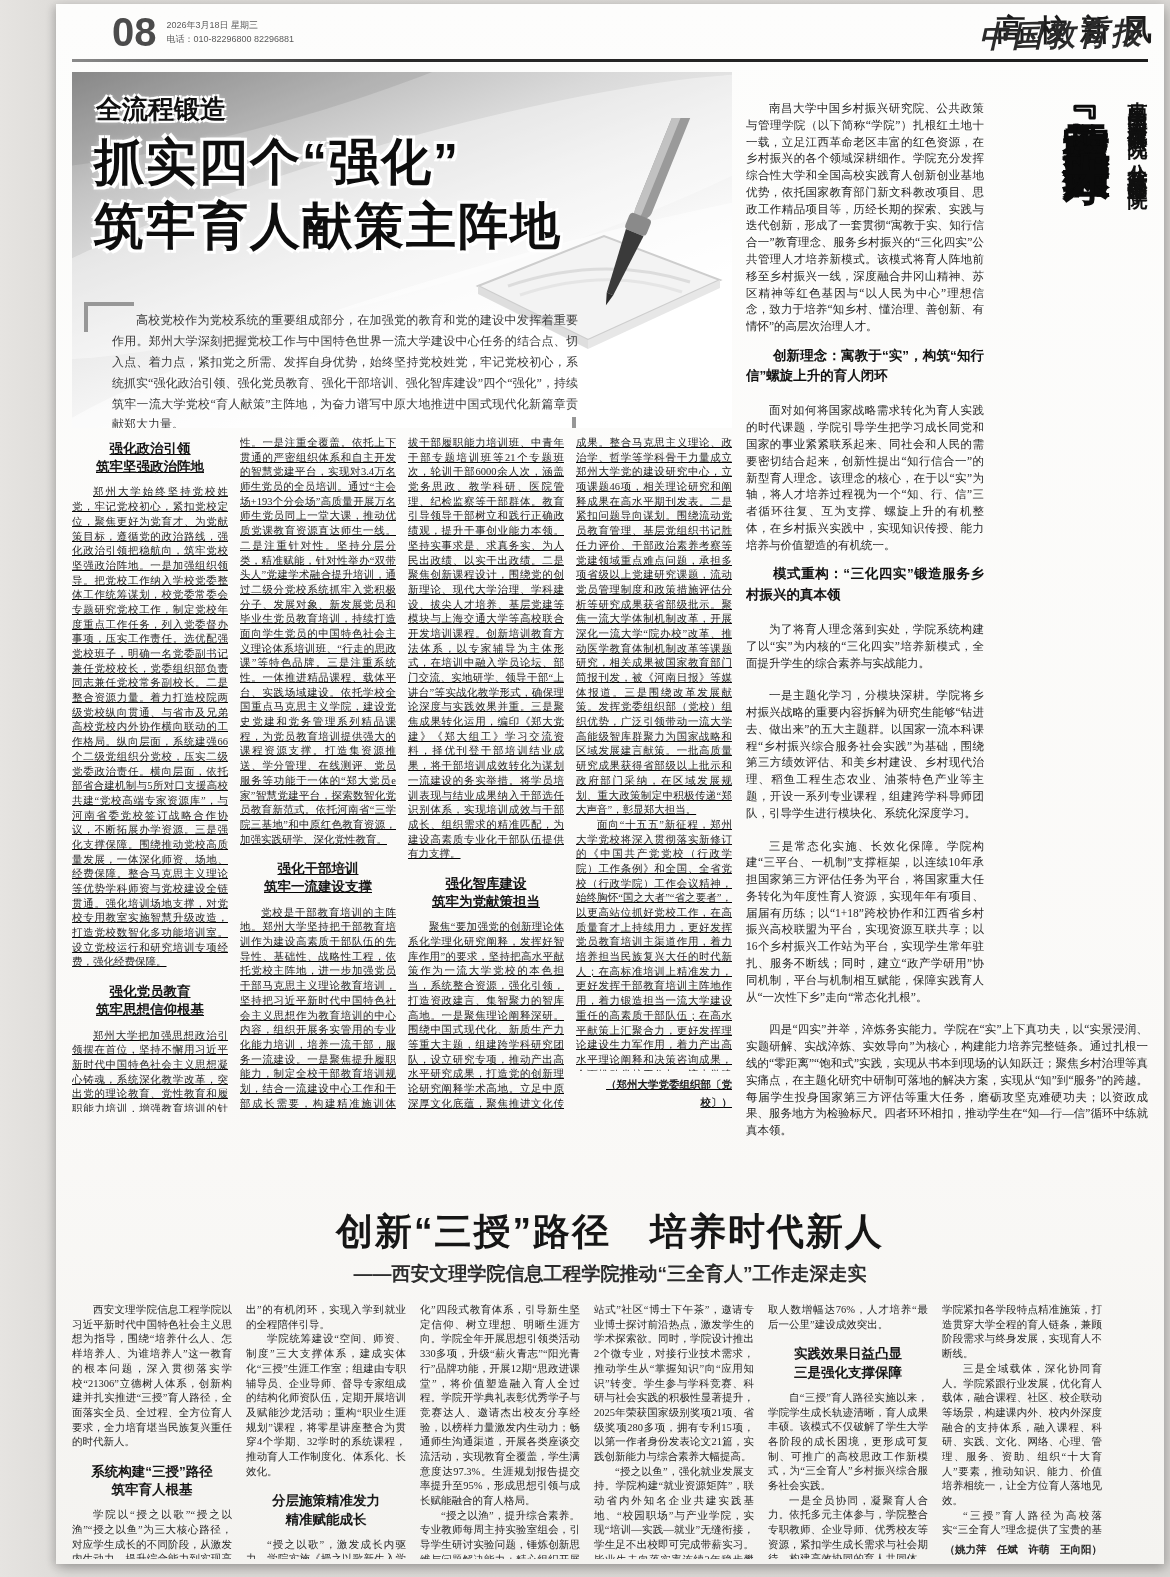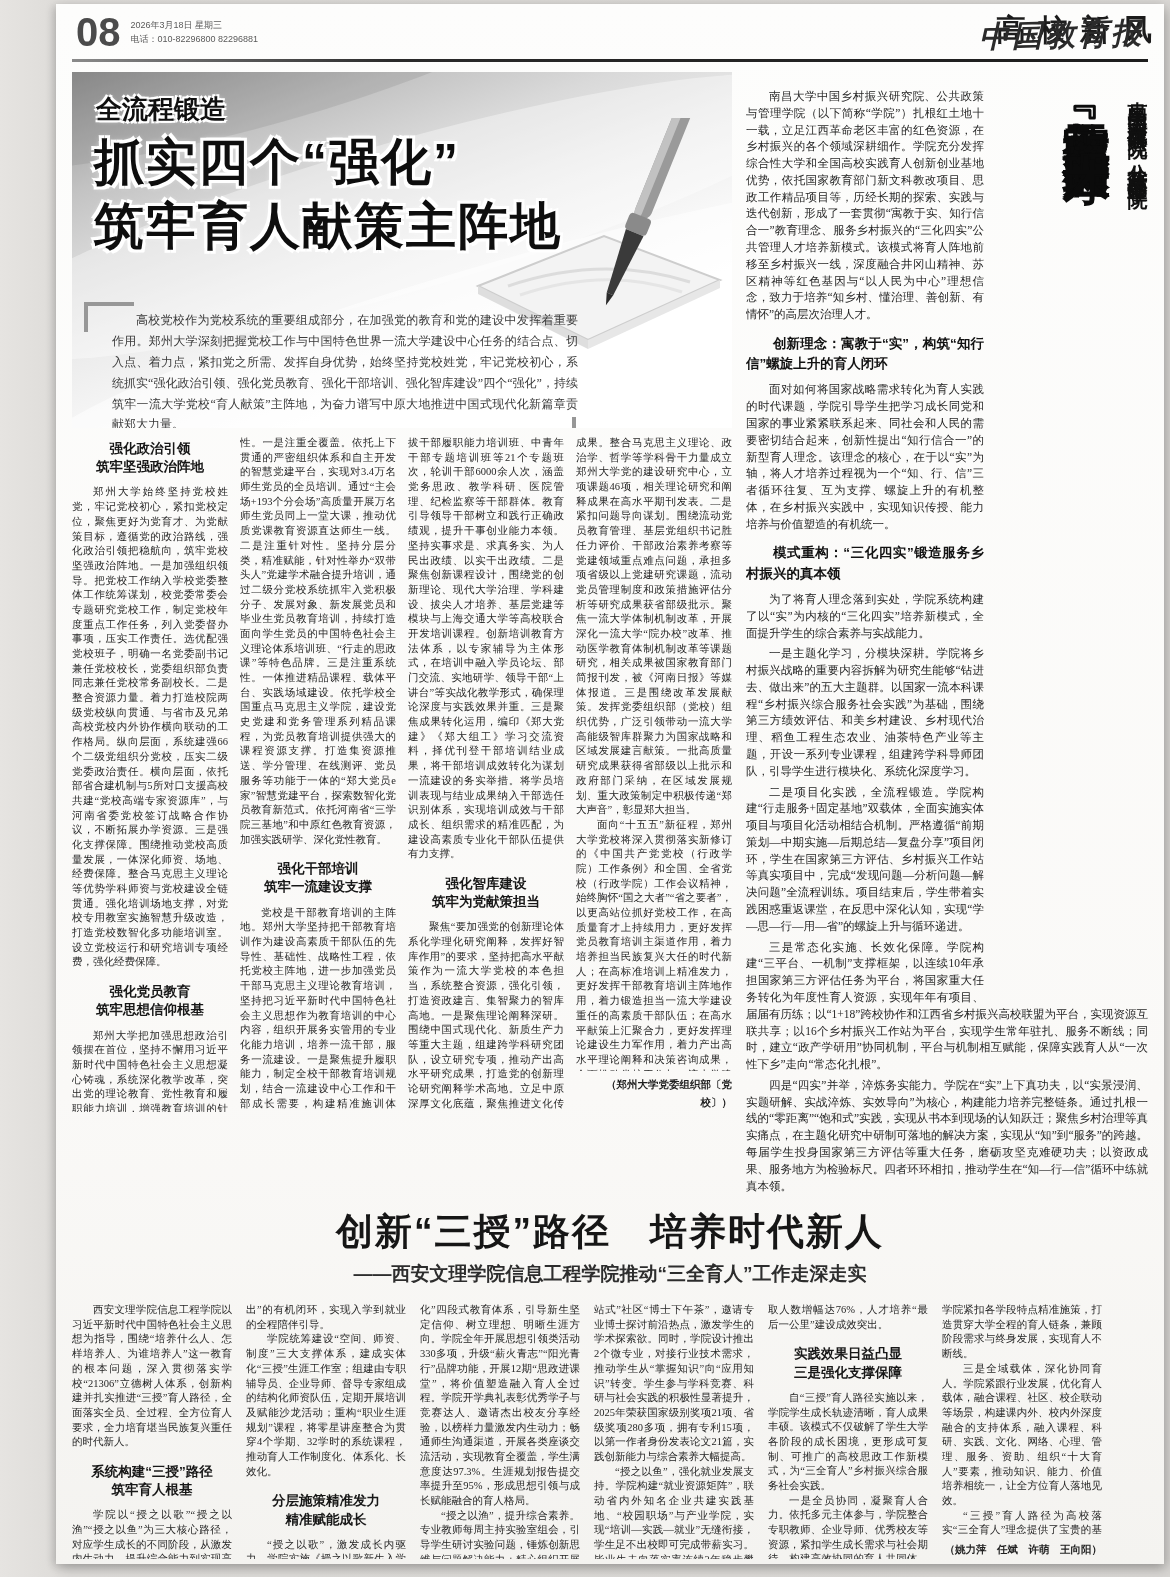--- a/index.html
+++ b/index.html
@@ -10,21 +10,21 @@
     -webkit-font-smoothing:antialiased;
   }
   .paper{
     position:absolute;left:56px;top:4px;width:1108px;height:1560px;
     background:linear-gradient(180deg,#fdfdfc 0%,#faf9f7 70%,#f4f3f0 100%);
     box-shadow:-3px 2px 8px rgba(0,0,0,.15),4px 5px 12px rgba(0,0,0,.20);
     overflow:hidden;
   }
   
   .hdr{position:relative;display:flex;align-items:flex-start;padding:10px 20px 0;}
-  .pg-num{font:700 40px/0.9 "Liberation Sans",sans-serif;color:#4b4b4b;}
+  .pg-num{font:700 40px/0.9 "Liberation Sans",sans-serif;color:#4b4b4b;margin-left:36px;}
   .pg-meta{font:400 9px/1.6 "Liberation Sans",sans-serif;color:#5a5a5a;margin:4px 0 0 10px;}
   .section-title{position:absolute;left:0;right:0;top:8px;text-align:right;
     font:700 30px/1.2 "Liberation Serif",serif;letter-spacing:12px;color:#1c1c1c;}
   .masthead{margin-left:auto;font:700 30px/1.1 "DejaVu Serif",serif;font-style:italic;
     color:#2b2b2b;letter-spacing:3px;transform:rotate(-1.5deg);margin-top:4px;}
   .hdr-rule{height:3px;margin:8px 16px 0;background:linear-gradient(90deg,#8a8a8a,#2a2a2a 30%,#1d1d1d);}
   
   .content{padding:10px 16px 0;}
   .top-row{display:flex;gap:14px;}
   .left-article{width:660px;}
@@ -43,35 +43,35 @@
   .main-title{position:absolute;left:22px;top:58px;white-space:pre-line;
     font:800 50px/1.28 "Liberation Sans",sans-serif;color:#0e0e0e;letter-spacing:2px;
     text-shadow:-3px -3px 0 #fff,3px -3px 0 #fff,-3px 3px 0 #fff,3px 3px 0 #fff,0 0 7px #fff;}
   .intro-box{position:absolute;left:12px;top:228px;width:466px;padding:10px 28px 14px;}
   .intro-box::before{content:"";position:absolute;left:0;top:2px;width:46px;height:26px;
     border-left:4px solid #979797;border-top:4px solid #979797;}
   .intro-box::after{content:"";position:absolute;right:30px;bottom:2px;width:46px;height:26px;
     border-right:4px solid #979797;border-bottom:4px solid #979797;}
   .intro-text{font:12px/1.74 "Liberation Serif",serif;color:#3a3a3a;text-align:justify;text-indent:2em;margin:0;}
   
-  .cols{display:flex;gap:12px;}
+  .cols{display:flex;gap:12px;text-decoration:underline;}
   .np-col{width:156px;height:676px;overflow:hidden;display:flex;flex-direction:column;}
   .col-flow{flex:1 1 auto;overflow:hidden;}
   .col-h{font:700 13.5px/1.35 "Liberation Sans",sans-serif;text-align:center;white-space:pre-line;
     color:#171717;margin:13px 0 9px;}
   .col-h.first{margin-top:4px;}
   .bp{font:10.5px/1.4 "Liberation Serif",serif;color:#262626;text-align:justify;text-indent:2em;margin:0;}
   .bp.cont{text-indent:0;}
   .byline{font:700 10.5px/1.7 "Liberation Sans",sans-serif;text-align:right;color:#1f1f1f;margin-top:5px;}
   
   .ra-float{float:right;width:150px;height:902px;margin:0 0 12px 14px;position:relative;}
   .vt{position:absolute;top:0;right:0;height:100%;writing-mode:vertical-rl;}
   .vt-kicker{font:700 20px/1 "Liberation Sans",sans-serif;color:#101010;letter-spacing:3px;margin-left:16px;padding-top:2px;}
   .vt-title{font:800 47px/1.05 "Liberation Sans",sans-serif;color:#0b0b0b;letter-spacing:2px;}
-  .ra-p{font:11.5px/1.46 "Liberation Serif",serif;color:#262626;text-align:justify;text-indent:2em;margin:4px 0 2px;}
+  .ra-p{font:11.5px/1.46 "Liberation Serif",serif;color:#262626;text-align:justify;text-indent:2em;margin:16px 0 2px;}
   .ra-h{font:700 13.5px/1.5 "Liberation Sans",sans-serif;color:#121212;text-indent:2em;text-align:justify;margin:11px 0 7px;}
   
   .bottom-article{margin-top:6px;}
   .ba-title{text-align:center;font:800 37px/1.2 "Liberation Sans",sans-serif;color:#161616;letter-spacing:2px;margin:14px 0 8px;}
   .ba-sub{text-align:center;font:700 19px/1.3 "Liberation Sans",sans-serif;color:#2d2d2d;margin:0 0 16px;}
   .ba-cols{display:flex;gap:14px;}
   .ba-col{width:160px;height:256px;overflow:hidden;display:flex;flex-direction:column;}
 </style>
 </head>
 <body>
@@ -165,21 +165,20 @@
             <div class="vt-kicker">南昌大学中国乡村振兴研究院、公共政策与管理学院</div>
             <div class="vt-title">寓教于『实』培养服务乡村振兴的管理人才</div>
           </div>
         </div>
         <p class="ra-p">南昌大学中国乡村振兴研究院、公共政策与管理学院（以下简称“学院”）扎根红土地十一载，立足江西革命老区丰富的红色资源，在乡村振兴的各个领域深耕细作。学院充分发挥综合性大学和全国高校实践育人创新创业基地优势，依托国家教育部门新文科教改项目、思政工作精品项目等，历经长期的探索、实践与迭代创新，形成了一套贯彻“寓教于实、知行信合一”教育理念、服务乡村振兴的“三化四实”公共管理人才培养新模式。该模式将育人阵地前移至乡村振兴一线，深度融合井冈山精神、苏区精神等红色基因与“以人民为中心”理想信念，致力于培养“知乡村、懂治理、善创新、有情怀”的高层次治理人才。</p>
         <h3 class="ra-h">创新理念：寓教于“实”，构筑“知行信”螺旋上升的育人闭环</h3>
         <p class="ra-p">面对如何将国家战略需求转化为育人实践的时代课题，学院引导学生把学习成长同党和国家的事业紧紧联系起来、同社会和人民的需要密切结合起来，创新性提出“知行信合一”的新型育人理念。该理念的核心，在于以“实”为轴，将人才培养过程视为一个“知、行、信”三者循环往复、互为支撑、螺旋上升的有机整体，在乡村振兴实践中，实现知识传授、能力培养与价值塑造的有机统一。</p>
         <h3 class="ra-h">模式重构：“三化四实”锻造服务乡村振兴的真本领</h3>
         <p class="ra-p">为了将育人理念落到实处，学院系统构建了以“实”为内核的“三化四实”培养新模式，全面提升学生的综合素养与实战能力。</p>
         <p class="ra-p">一是主题化学习，分模块深耕。学院将乡村振兴战略的重要内容拆解为研究生能够“钻进去、做出来”的五大主题群。以国家一流本科课程“乡村振兴综合服务社会实践”为基础，围绕第三方绩效评估、和美乡村建设、乡村现代治理、稻鱼工程生态农业、油茶特色产业等主题，开设一系列专业课程，组建跨学科导师团队，引导学生进行模块化、系统化深度学习。</p>
-        <p class="ra-p">二是项目化实践，全流程锻造。学院构建“行走服务+固定基地”双载体，全面实施实体项目与项目化活动相结合机制。严格遵循“前期策划—中期实施—后期总结—复盘分享”项目闭环，学生在国家第三方评估、乡村振兴工作站等真实项目中，完成“发现问题—分析问题—解决问题”全流程训练。项目结束后，学生带着实践困惑重返课堂，在反思中深化认知，实现“学—思—行—用—省”的螺旋上升与循环递进。</p>
         <p class="ra-p">三是常态化实施、长效化保障。学院构建“三平台、一机制”支撑框架，以连续10年承担国家第三方评估任务为平台，将国家重大任务转化为年度性育人资源，实现年年有项目、届届有历练；以“1+18”跨校协作和江西省乡村振兴高校联盟为平台，实现资源互联共享；以16个乡村振兴工作站为平台，实现学生常年驻扎、服务不断线；同时，建立“政产学研用”协同机制，平台与机制相互赋能，保障实践育人从“一次性下乡”走向“常态化扎根”。</p>
         <p class="ra-p">四是“四实”并举，淬炼务实能力。学院在“实”上下真功夫，以“实景浸润、实题研解、实战淬炼、实效导向”为核心，构建能力培养完整链条。通过扎根一线的“零距离”“饱和式”实践，实现从书本到现场的认知跃迁；聚焦乡村治理等真实痛点，在主题化研究中研制可落地的解决方案，实现从“知”到“服务”的跨越。每届学生投身国家第三方评估等重大任务，磨砺攻坚克难硬功夫；以资政成果、服务地方为检验标尺。四者环环相扣，推动学生在“知—行—信”循环中练就真本领。</p>
 
       </div>
     </div>
 
     <div class="bottom-article">
       <h1 class="ba-title">创新“三授”路径　培养时代新人</h1>
       <h2 class="ba-sub">——西安文理学院信息工程学院推动“三全育人”工作走深走实</h2>
       <div class="ba-cols">

